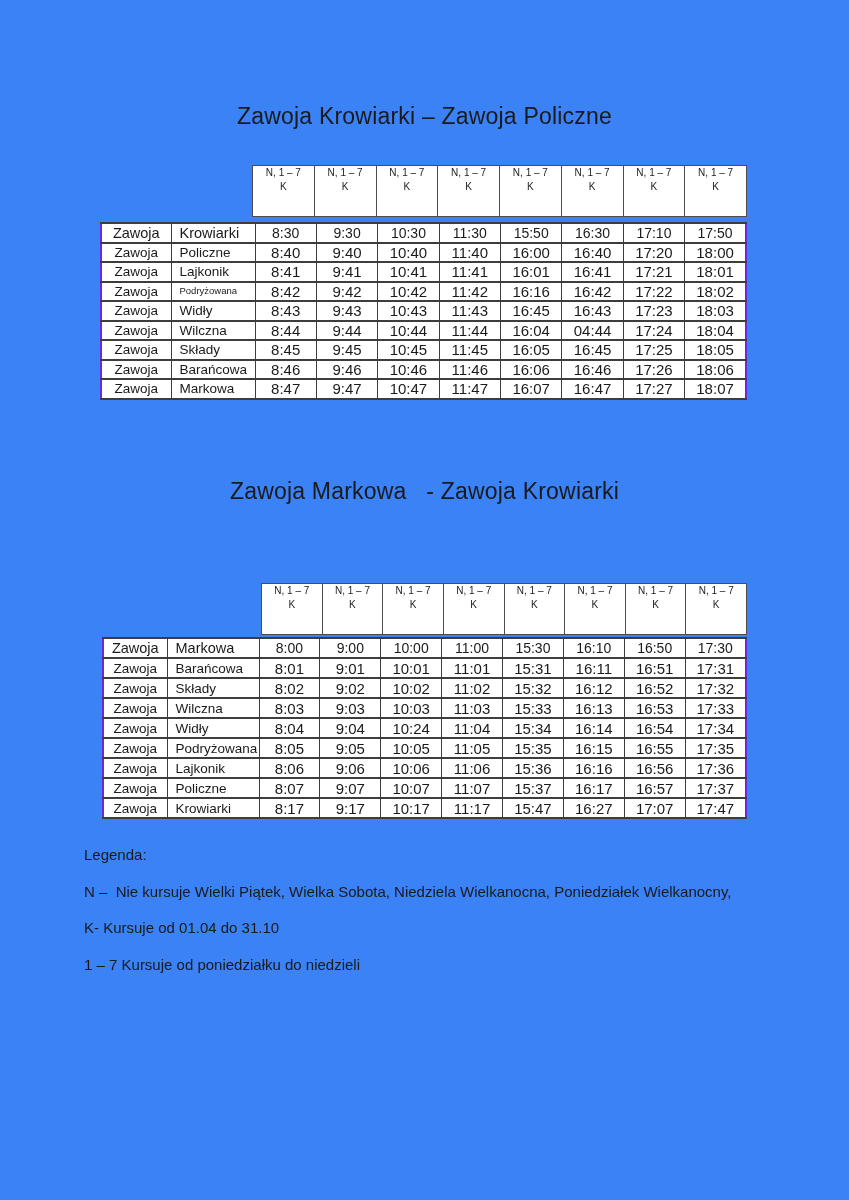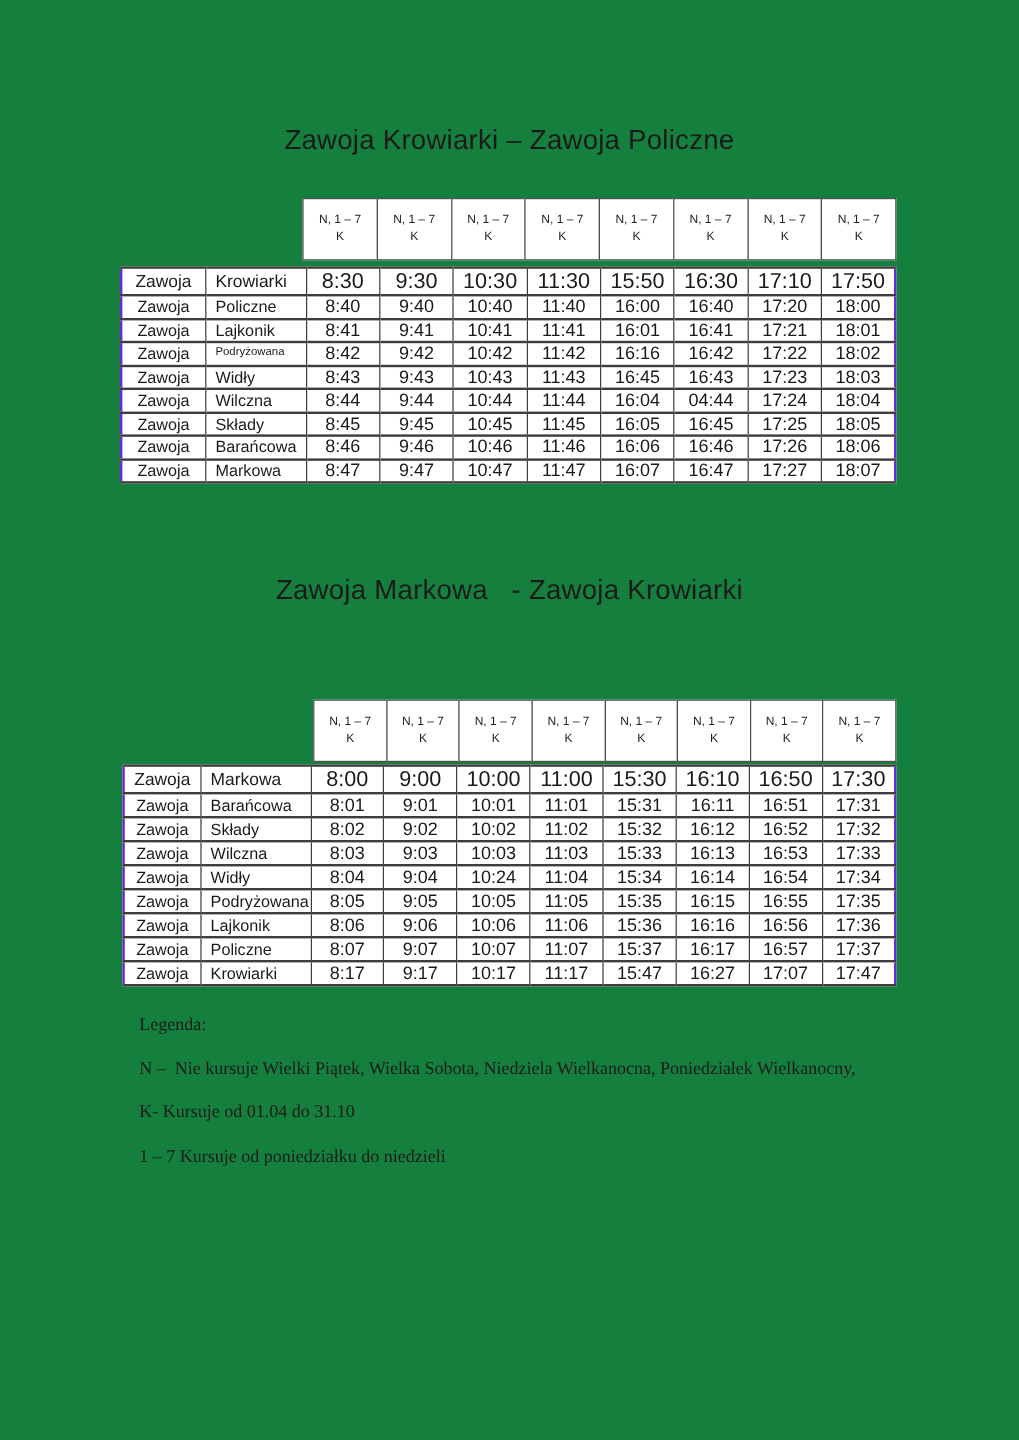--- a/index.html
+++ b/index.html
@@ -1,21 +1,21 @@
 <!DOCTYPE html>
 <html><head>
 <meta charset="utf-8">
 <style>
   * { box-sizing: border-box; }
   html, body { margin: 0; padding: 0; background: #ffffff; }
   .page {
     position: relative;
     width: 849px;
     height: 1200px;
-    background: #15803d;
+    background: #3b82f6;
     font-family: "Liberation Sans", sans-serif;
     color: #1a1a1a;
     overflow: hidden;
   }
   .route-title {
     position: absolute;
     left: 0;
     width: 849px;
     margin: 0;
     text-align: center;
@@ -37,21 +37,20 @@
   .t1-header { left: 252px; top: 165px; width: 495px; height: 52px; }
   .t2-header { left: 261px; top: 583px; width: 486px; height: 52px; }
   .hcell {
     flex: 1;
     margin-left: -1px;
     border: 1.4px solid #4d4d4d;
     background: #ffffff;
     display: flex;
     flex-direction: column;
     align-items: center;
-    justify-content: center;
     font-size: 10px;
     line-height: 14px;
     color: #222222;
     white-space: pre;
   }
   .hcell:first-child { margin-left: 0; }
 
   
   .tt {
     position: absolute;
@@ -74,30 +73,29 @@
     border-top: 2px solid #3d3d3d;
     border-bottom: 2px solid #3d3d3d;
     padding: 0;
     overflow: hidden;
     white-space: nowrap;
   }
   td.place { text-align: center; font-size: 13.5px; }
   td.stop  { text-align: left; padding-left: 8px; font-size: 13.5px; }
   td.time  { text-align: center; font-size: 15px; }
   tr.em td.place, tr.em td.stop { font-size: 14.5px; }
-  tr.em td.time { font-size: 18px; }
+  tr.em td.time { font-size: 14px; }
   td.stop.small { font-size: 9.5px; vertical-align: top; padding-top: 2px; }
 
   
   .legend {
     position: absolute;
-    left: 116px;
+    left: 84px;
     top: 847px;
     width: 680px;
-    font-family: Liberation Serif, serif;
   }
   .legend p {
     margin: 0 0 21px 0;
     font-size: 15px;
     line-height: 15.5px;
     color: #1a1a1a;
     white-space: pre-wrap;
   }
 </style>
 </head>

